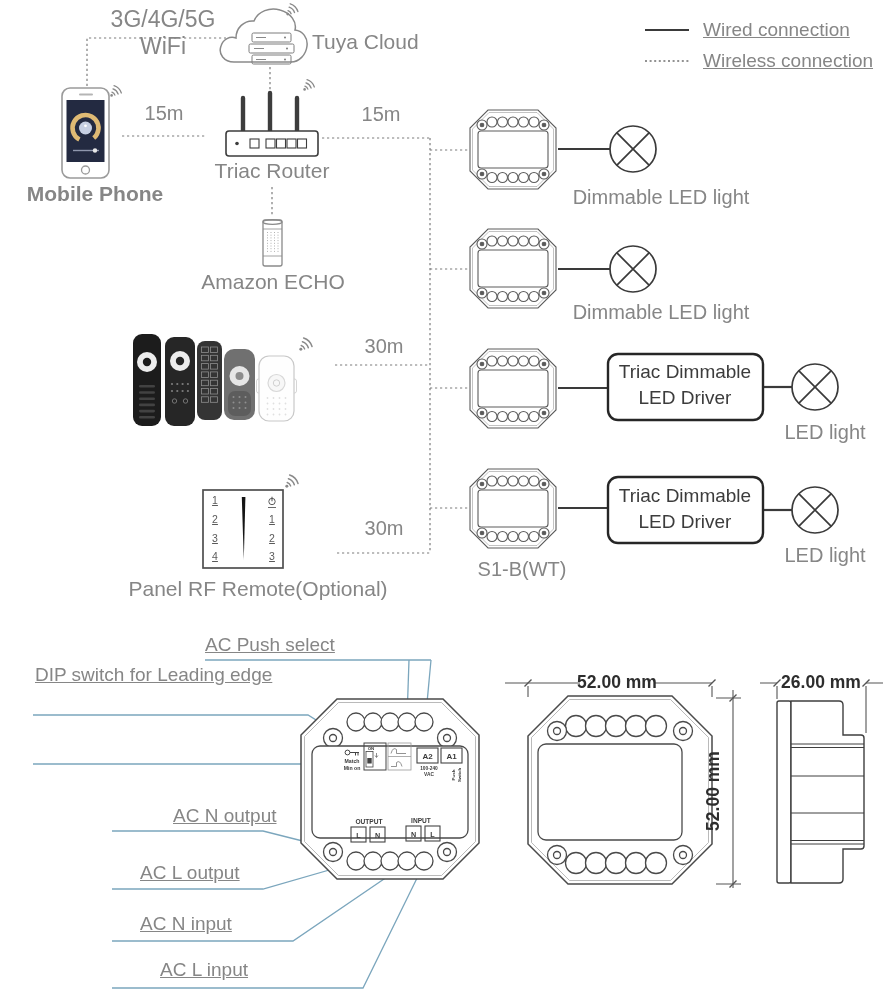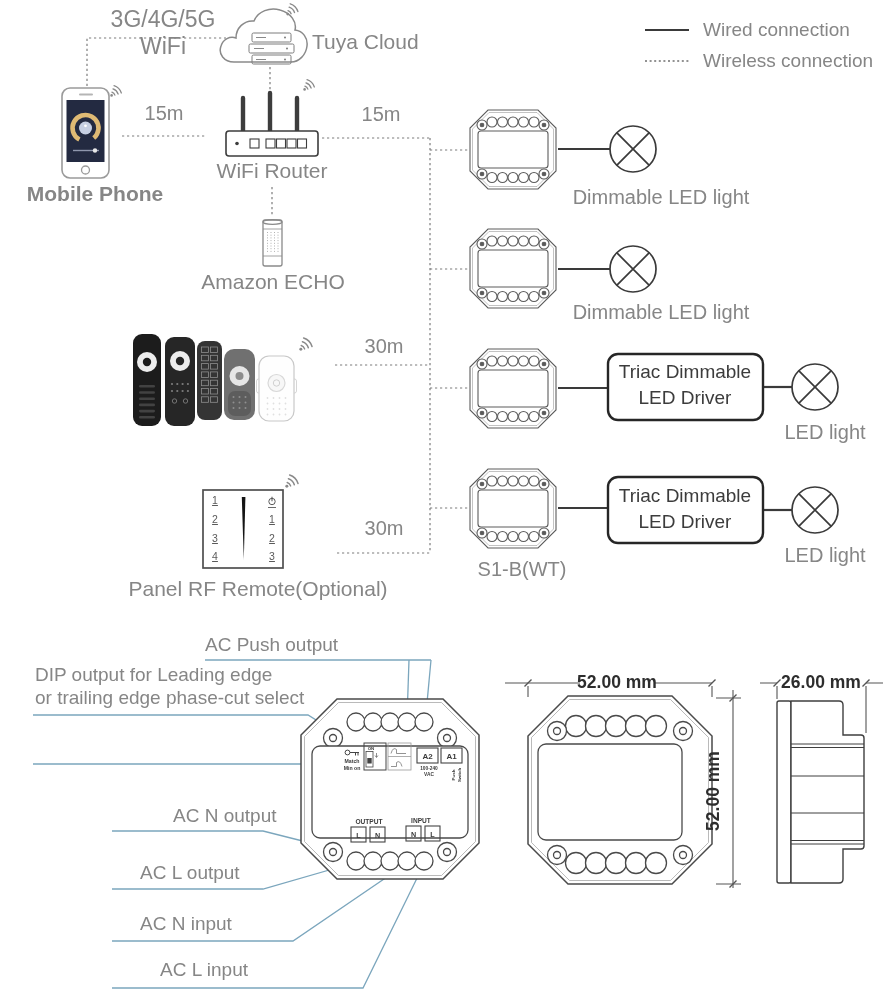--- a/index.html
+++ b/index.html
@@ -1,21 +1,21 @@
 <!DOCTYPE html>
 <html><head>
 <meta charset="utf-8">
 <style>
   html,body{margin:0;padding:0;background:#ffffff;}
   #stage{position:relative;width:896px;height:1000px;background:#ffffff;overflow:hidden;
          font-family:"Liberation Sans",sans-serif;}
   #art{position:absolute;left:0;top:0;}
   .lbl{position:absolute;white-space:nowrap;color:#868686;font-size:20px;line-height:1.1;}
   .lbl-c{transform:translateX(-50%);}
-  .sm{font-size:19px;}
+  .sm{font-size:19px;text-decoration:underline;}
   .drv{color:#3c3c3c;font-size:19px;}
   .dimt{position:absolute;white-space:nowrap;color:#2d2d2d;font-weight:bold;font-size:17.5px;
         transform:translate(-50%,-50%);}
   .dimv{transform:translate(-50%,-50%) rotate(-90deg);}
   .panelbox{position:absolute;left:203px;top:490px;width:80px;height:78px;}
   .pbtn{position:absolute;width:14px;text-align:center;font-size:10.5px;color:#5a5a5a;
         text-decoration:underline;line-height:1;}
   .svgt{font-family:"Liberation Sans",sans-serif;fill:#3a3a3a;font-weight:bold;}
   svg{display:block;}
 </style>
@@ -392,21 +392,21 @@
     <path d="M760,683 H777 M866,683 H883"></path>
     <path d="M773.5,686.5 L780.5,679.5 M862.5,686.5 L869.5,679.5" stroke-width="1.4"></path>
     <path d="M777,686 V699 M866,686 V733"></path>
   </g>
 </svg>
 
 <div class="lbl lbl-c" style="left:163px;top:7px;font-size:23px;">3G/4G/5G</div>
 <div class="lbl lbl-c" style="left:163px;top:34px;font-size:23px;">WiFi</div>
 <div class="lbl" style="left:312px;top:30px;font-size:21px;">Tuya Cloud</div>
 <div class="lbl lbl-c" style="left:95px;top:182px;font-size:21px;font-weight:bold;">Mobile Phone</div>
-<div class="lbl lbl-c" style="left:272px;top:159px;font-size:21px;">WiFi Router</div>
+<div class="lbl lbl-c" style="left:272px;top:159px;font-size:21px;">Triac Router</div>
 <div class="lbl lbl-c" style="left:273px;top:270px;font-size:21px;">Amazon ECHO</div>
 <div class="lbl lbl-c" style="left:258px;top:577px;font-size:21px;">Panel RF Remote(Optional)</div>
 <div class="lbl lbl-c" style="left:522px;top:558px;font-size:20px;">S1-B(WT)</div>
 
 <div class="lbl lbl-c" style="left:164px;top:102px;">15m</div>
 <div class="lbl lbl-c" style="left:381px;top:103px;">15m</div>
 <div class="lbl lbl-c" style="left:384px;top:335px;">30m</div>
 <div class="lbl lbl-c" style="left:384px;top:517px;">30m</div>
 
 <div class="lbl sm" style="left:703px;top:20px;">Wired connection</div>
@@ -414,23 +414,22 @@
 
 <div class="lbl lbl-c" style="left:661px;top:186px;">Dimmable LED light</div>
 <div class="lbl lbl-c" style="left:661px;top:301px;">Dimmable LED light</div>
 <div class="lbl lbl-c drv" style="left:685px;top:362px;">Triac Dimmable</div>
 <div class="lbl lbl-c drv" style="left:685px;top:388px;">LED Driver</div>
 <div class="lbl lbl-c drv" style="left:685px;top:486px;">Triac Dimmable</div>
 <div class="lbl lbl-c drv" style="left:685px;top:512px;">LED Driver</div>
 <div class="lbl lbl-c" style="left:825px;top:421px;">LED light</div>
 <div class="lbl lbl-c" style="left:825px;top:544px;">LED light</div>
 
-<div class="lbl sm" style="left:205px;top:635px;">AC Push output</div>
-<div class="lbl sm" style="left:35px;top:665px;">DIP output for Leading edge</div>
-<div class="lbl sm" style="left:35px;top:688px;">or trailing edge phase-cut select</div>
+<div class="lbl sm" style="left:205px;top:635px;">AC Push select</div>
+<div class="lbl sm" style="left:35px;top:665px;">DIP switch for Leading edge</div>
 <div class="lbl sm" style="left:140px;top:806px;margin-left:33px;">AC N output</div>
 <div class="lbl sm" style="left:140px;top:863px;">AC L output</div>
 <div class="lbl sm" style="left:140px;top:914px;">AC N input</div>
 <div class="lbl sm" style="left:140px;top:960px;margin-left:20px;">AC L input</div>
 
 <div class="dimt" style="left:617px;top:682px;">52.00 mm</div>
 <div class="dimt dimv" style="left:713px;top:791px;">52.00 mm</div>
 <div class="dimt" style="left:821px;top:682px;">26.00 mm</div>
 
 <div class="panelbox">

